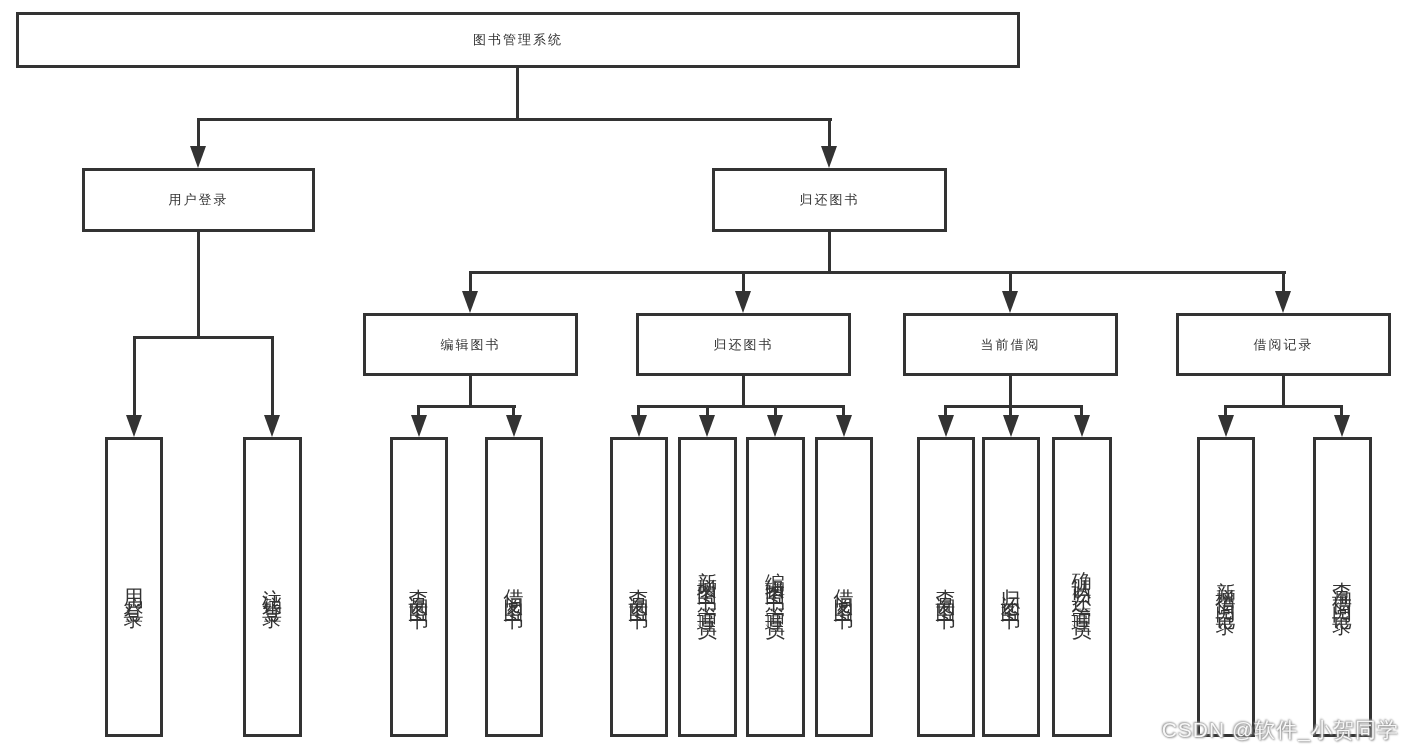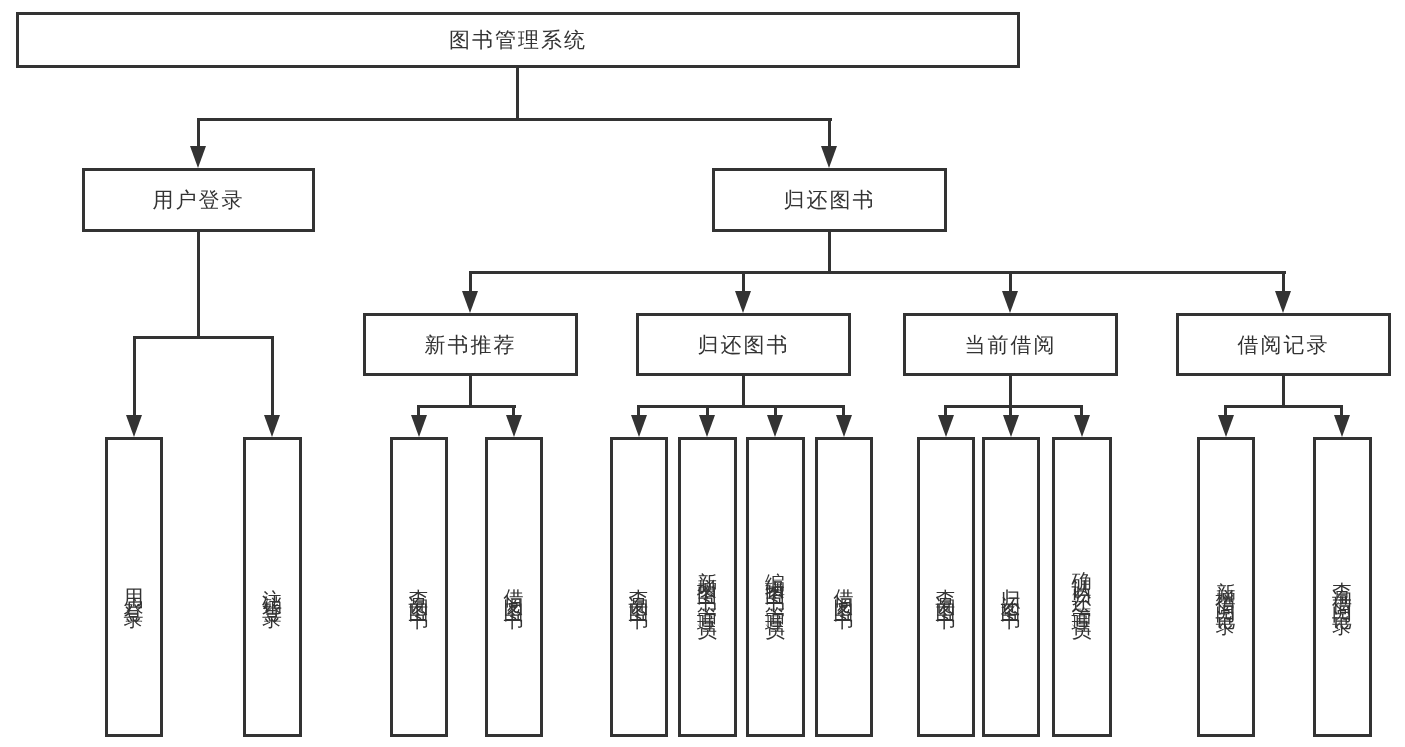--- a/index.html
+++ b/index.html
@@ -10,21 +10,21 @@
     font-family:"Liberation Sans","DejaVu Sans",sans-serif;
     color:#333333;
     overflow:hidden;
   }
   .box{
     position:absolute;
     box-sizing:border-box;
     border:3px solid #333333;
     background:#ffffff;
     display:flex;align-items:center;justify-content:center;
-    font-size:21px;
+    font-size:13px;
     letter-spacing:2px;
     color:#333333;
   }
   .vbox{
     position:absolute;
     box-sizing:border-box;
     border:3px solid #333333;
     background:#ffffff;
     display:flex;align-items:center;justify-content:center;
     font-size:20px;
@@ -91,21 +91,21 @@
   <div class="vline" style="left:469px;top:271px;height:24px;"></div>
   <div class="tri" style="left:462px;top:291px;"></div>
   <div class="vline" style="left:742px;top:271px;height:24px;"></div>
   <div class="tri" style="left:735px;top:291px;"></div>
   <div class="vline" style="left:1009px;top:271px;height:24px;"></div>
   <div class="tri" style="left:1002px;top:291px;"></div>
   <div class="vline" style="left:1282px;top:271px;height:24px;"></div>
   <div class="tri" style="left:1275px;top:291px;"></div>
 
   <div class="box" style="left:363px;top:313px;width:215px;height:63px;">
-    <span>新书推荐</span>
+    <span>编辑图书</span>
   </div>
   <div class="box" style="left:636px;top:313px;width:215px;height:63px;">
     <span>归还图书</span>
   </div>
   <div class="box" style="left:1176px;top:313px;width:215px;height:63px;">
     <span>借阅记录</span>
   </div>
   <div class="box" style="left:903px;top:313px;width:215px;height:63px;">
     <span>当前借阅</span>
   </div>
@@ -181,14 +181,15 @@
     <span class="vtext">确认归还（管理员）</span>
   </div>
 
   <div class="vbox" style="left:1197px;top:437px;width:58px;height:300px;">
     <span class="vtext">新增借阅记录</span>
   </div>
   <div class="vbox" style="left:1313px;top:437px;width:59px;height:300px;">
     <span class="vtext">查询借阅记录</span>
   </div>
 
+  <div class="watermark">CSDN @软件_小贺同学</div>
 
 </div>
 
 </body></html>

